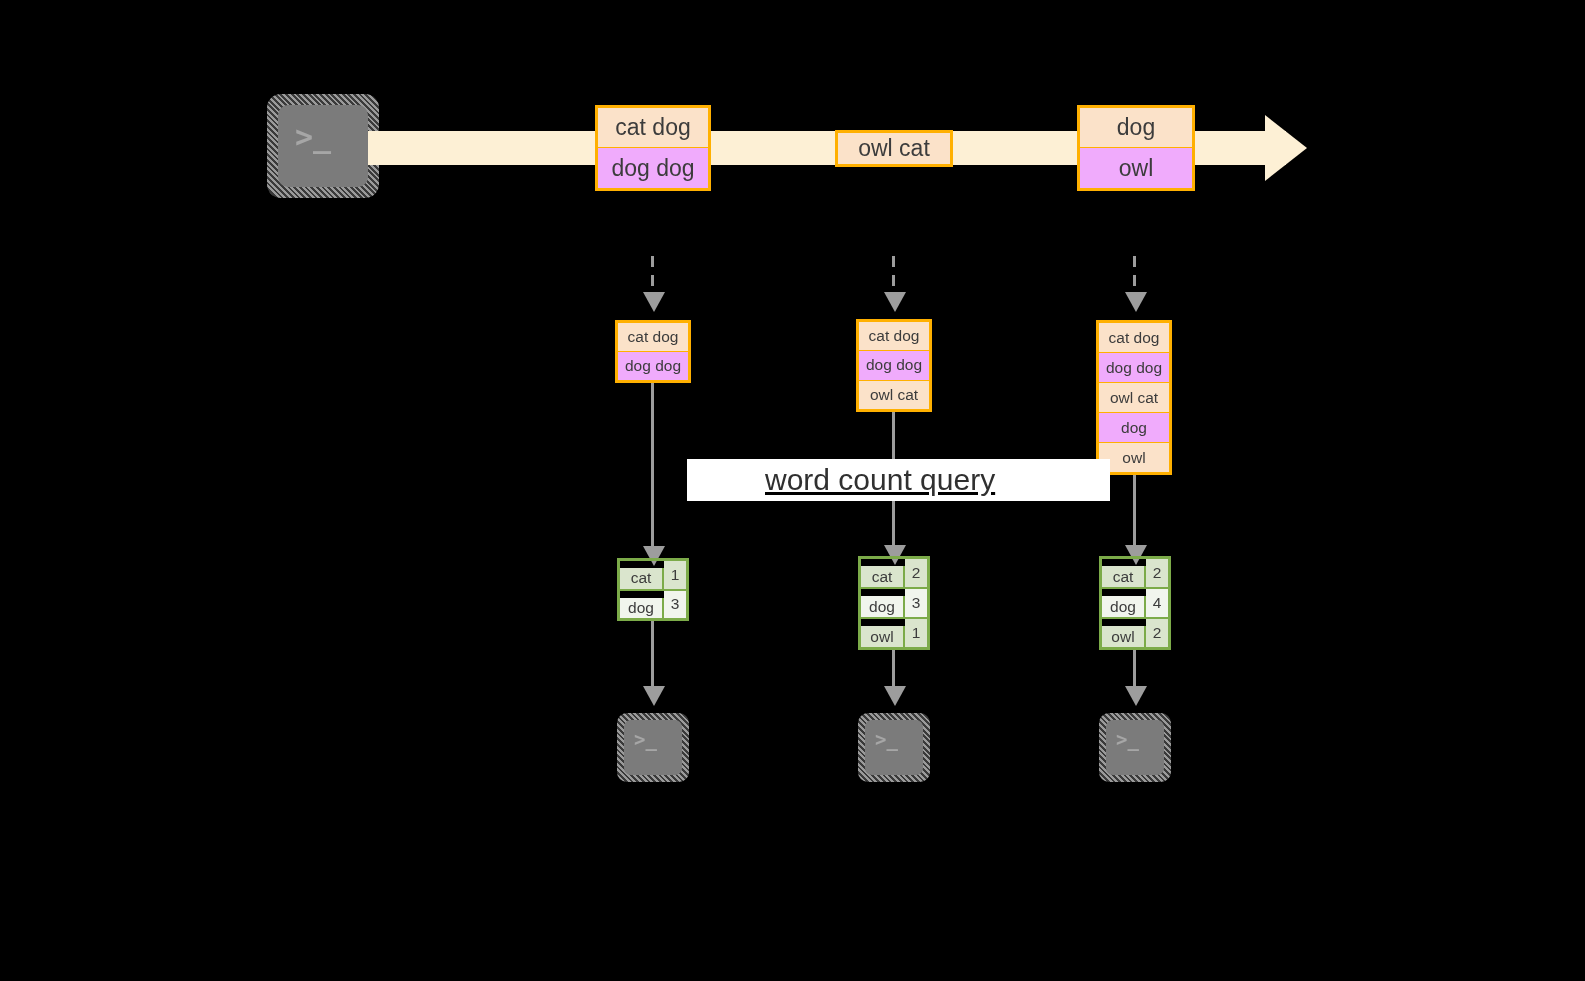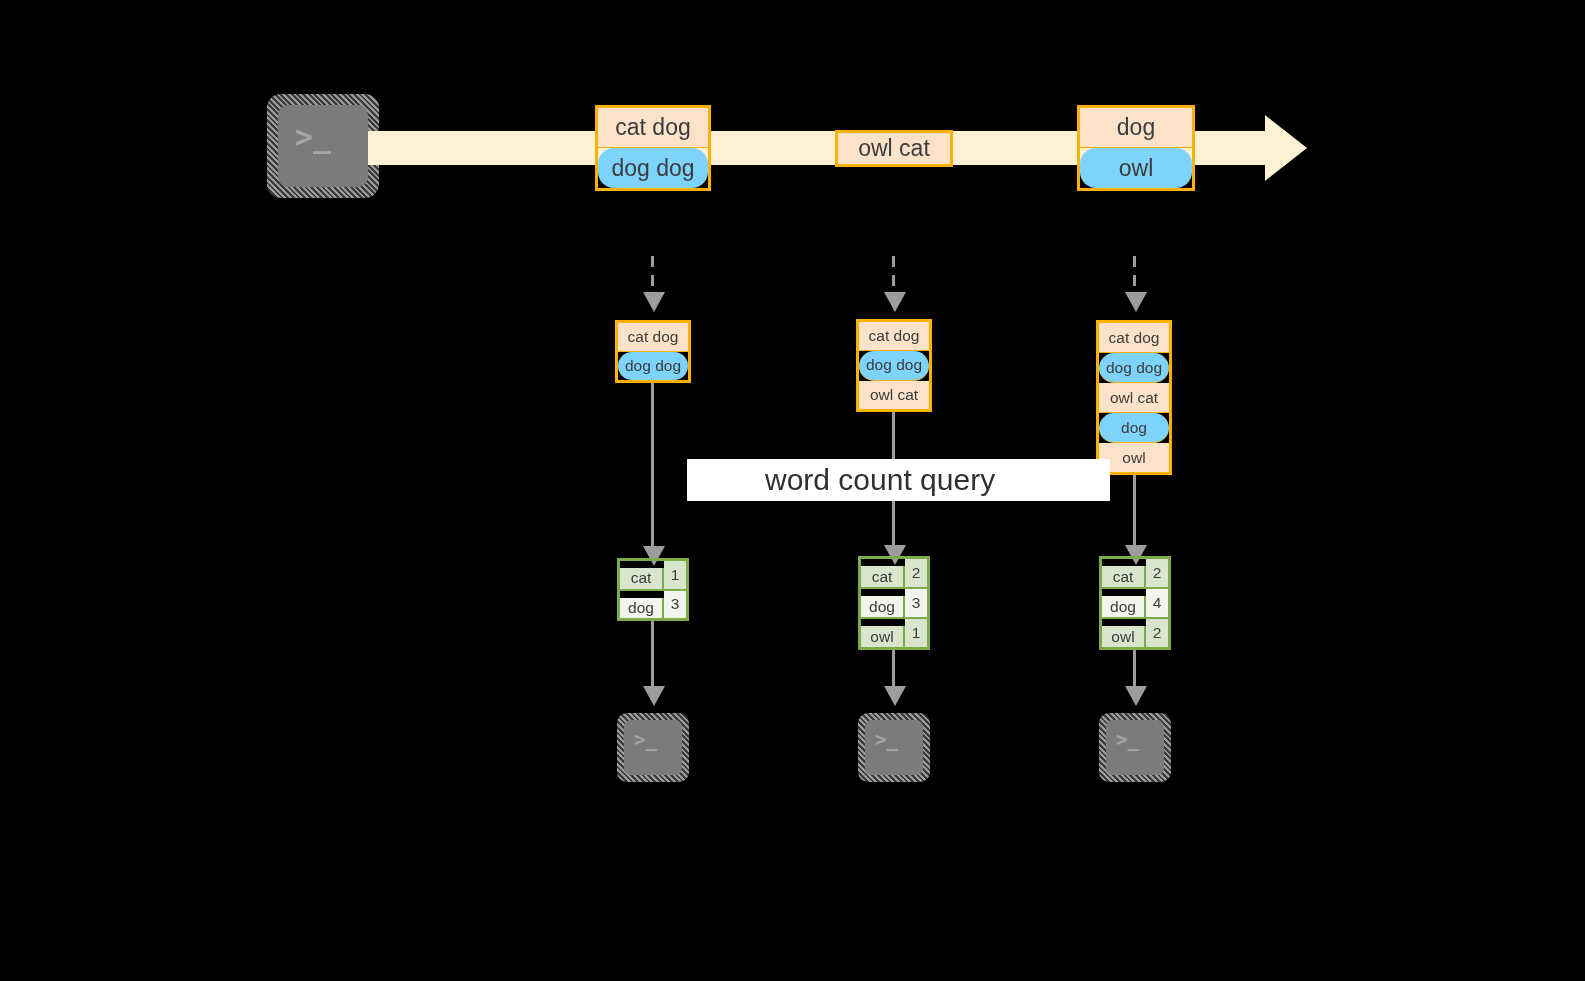--- a/index.html
+++ b/index.html
@@ -72,21 +72,21 @@
     box-sizing: border-box;
     display: flex;
     align-items: center;
     justify-content: center;
     color: #3c3c3c;
     background: #fbe2c9;
     border-bottom: 1.5px solid #ffb000;
     overflow: hidden;
     white-space: nowrap;
   }
-  .obox .cell.alt { background: #7dd3fc; border-radius: 16px; }
+  .obox .cell.alt { background: #f0abfc; }
   .obox .cell:last-child { border-bottom: none; }
 
   
   .obox.big .cell { font-size: 23px; }
   
   .obox.small .cell { font-size: 15.5px; }
 
   
   .gtable {
     position: absolute;
@@ -147,20 +147,21 @@
     z-index: 3;
   }
 
   
   .qlabel {
     position: absolute;
     background: #ffffff;
     display: flex;
     align-items: center;
     z-index: 8;
+    text-decoration: underline;
   }
   .qlabel span {
     color: #303030;
     font-size: 30px;
     white-space: nowrap;
   }
 </style>
 </head>
 <body>
 

